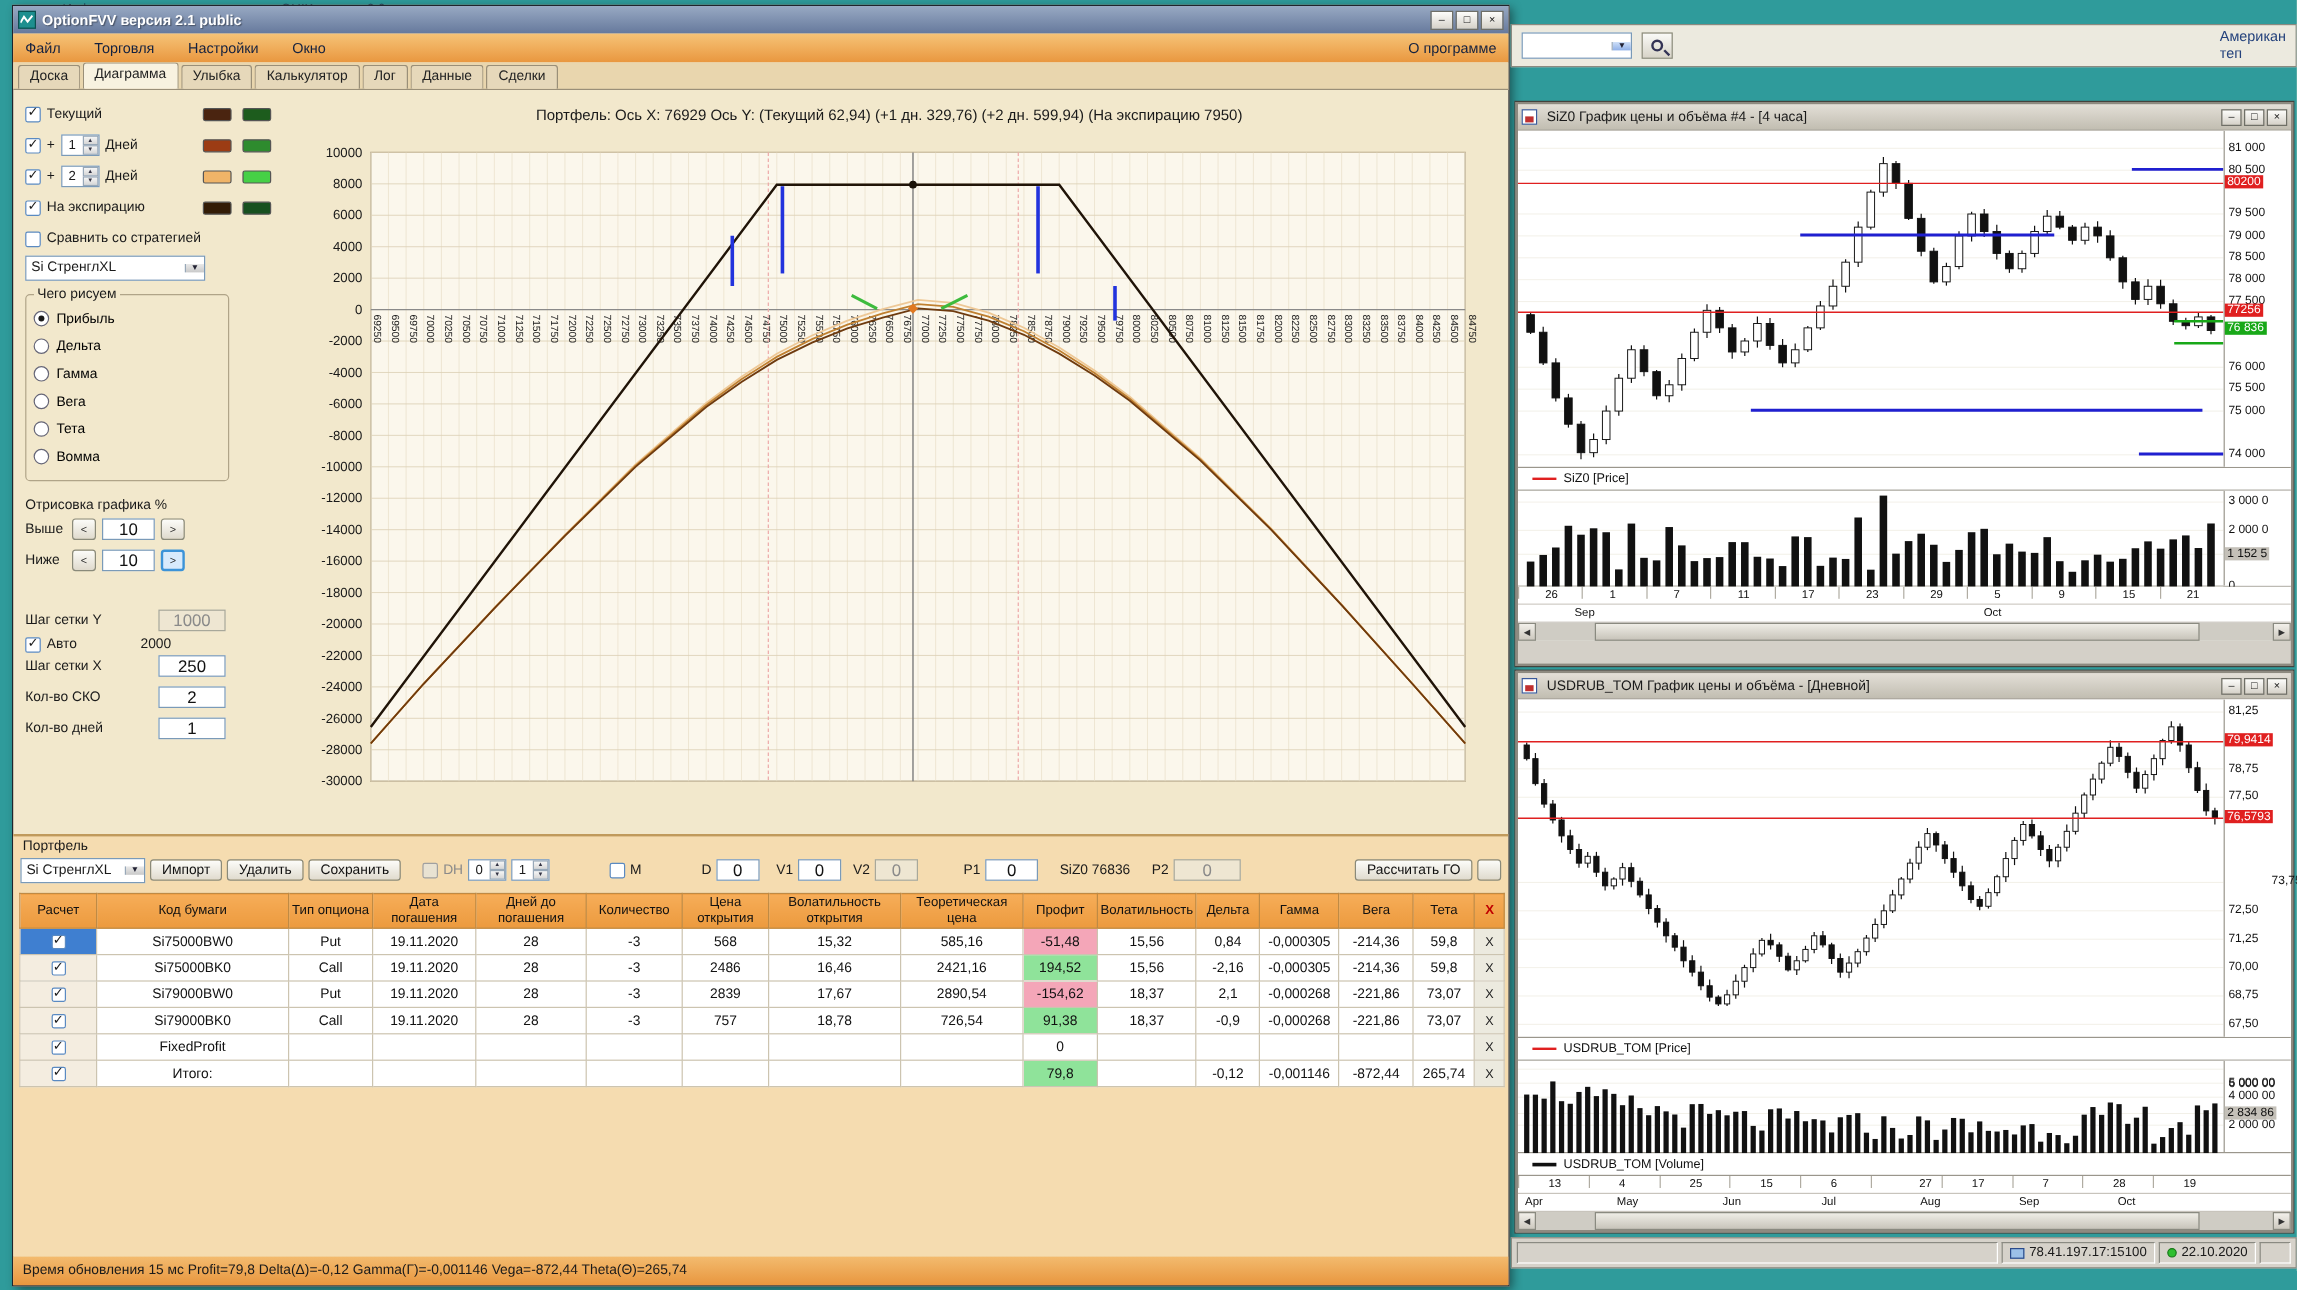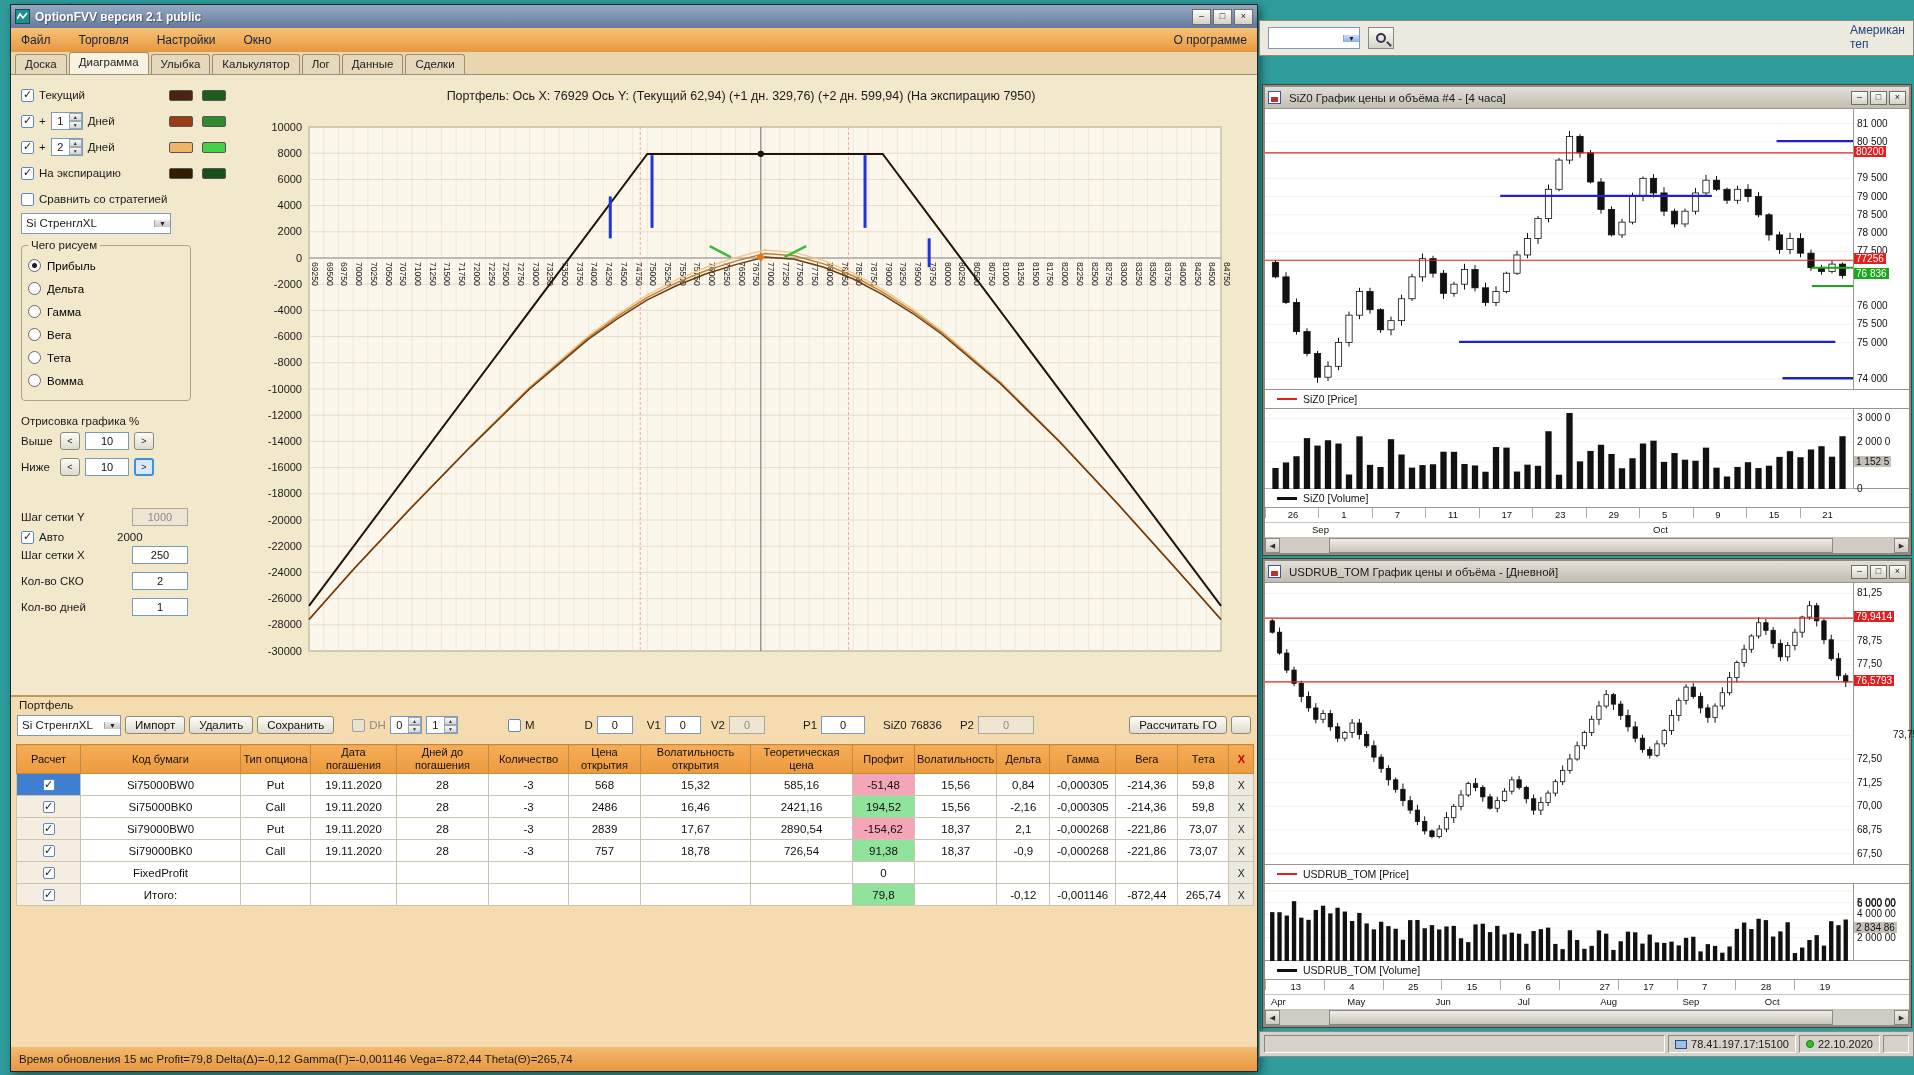--- a/index.html
+++ b/index.html
@@ -39,21 +39,21 @@
 .combo{display:inline-flex;height:21px;border:1px solid #7a9ab8;background:#fff;align-items:center;}
 .combo .combo-text{flex:1;font-size:11.5px;display:flex;align-items:center;padding:0 4px;white-space:nowrap;overflow:hidden;}
 .combo .combo-btn{width:16px;background:linear-gradient(#e9e9e9,#c9c9c9);border-left:1px solid #98a8b8;display:flex;align-items:center;justify-content:center;font-size:7px;color:#223;}
 .grp{position:absolute;left:6px;width:170px;border:1px solid #b0a488;border-radius:4px;padding:3px 6px 4px;background:transparent;}
 .grp legend{font-size:11.5px;color:#1a1a1a;padding:0 3px;}
 .radio-row{display:flex;align-items:center;gap:6px;height:23px;font-size:11.5px;}
 .radio{width:13px;height:13px;border-radius:50%;border:1px solid #667;background:#fff;flex:0 0 auto;position:relative;}
 .radio.sel::after{content:"";position:absolute;left:3px;top:3px;width:5px;height:5px;border-radius:50%;background:#1a1a1a;}
 .sbtn{width:20px;height:18px;background:linear-gradient(#fcfcf9,#dfdacd);border:1px solid #8a8a7a;border-radius:3px;font-size:9px;display:inline-flex;align-items:center;justify-content:center;color:#222;}
 .sbtn.hl{border:2px solid #3c93d8;background:#d8eafc;}
-.field{height:18px;border:1px solid #7a9ab8;background:#fff;font-size:11px;display:inline-flex;align-items:center;justify-content:center;color:#111;}
+.field{height:18px;border:1px solid #7a9ab8;background:#fff;font-size:14px;display:inline-flex;align-items:center;justify-content:center;color:#111;}
 .field.dis{background:#eee6d2;color:#8a8a8a;border-color:#a8a89a;}
 .slbl{font-size:11.5px;color:#1a1a1a;}
 
 
 .chart-area{position:absolute;left:218px;top:0;right:4px;height:624px;}
 .chart-title{position:absolute;top:14px;left:0;right:0;text-align:center;font-size:12.5px;color:#1a1a1a;}
 #payoff-svg{position:absolute;left:0;top:36px;}
 
 
 .portfolio{position:absolute;left:0;right:0;top:620px;bottom:0;background:#f5dcb0;border-top:2px solid #c09a5c;}
@@ -936,24 +936,20 @@
             <rect x="553.35" y="37.193945168425564" width="6.3" height="42.806054831574436" fill="#111"></rect>
             <rect x="563.85" y="47.683248092903234" width="6.3" height="32.316751907096766" fill="#111"></rect>
             <rect x="574.35" y="27.23564001727673" width="6.3" height="52.76435998272327" fill="#111"></rect>
           </svg>
         <div class="scale" id="siz0-vscale">
             <div class="slabel" style="top: 3.41176px;">3 000 0</div>
             <div class="slabel" style="top: 26.9412px;">2 000 0</div>
             <div class="slabel badge gray" style="top: 46.8824px;">1 152 5</div>
             <div class="slabel" style="top: 74px;">0</div>
           </div>
-      </div>
-      <div class="legendstrip">
-        <span class="lsample black"></span>
-        <span>SiZ0 [Volume]</span>
       </div>
       <div class="axisrow" id="siz0-dates">
           <span class="dlabel" style="left: 22.7273px;">26</span>
           <span class="dtick" style="left: 0px;"></span>
           <span class="dlabel" style="left: 76.1818px;">1</span>
           <span class="dtick" style="left: 53.4545px;"></span>
           <span class="dlabel" style="left: 129.636px;">7</span>
           <span class="dtick" style="left: 106.909px;"></span>
           <span class="dlabel" style="left: 183.091px;">11</span>
           <span class="dtick" style="left: 160.364px;"></span>

